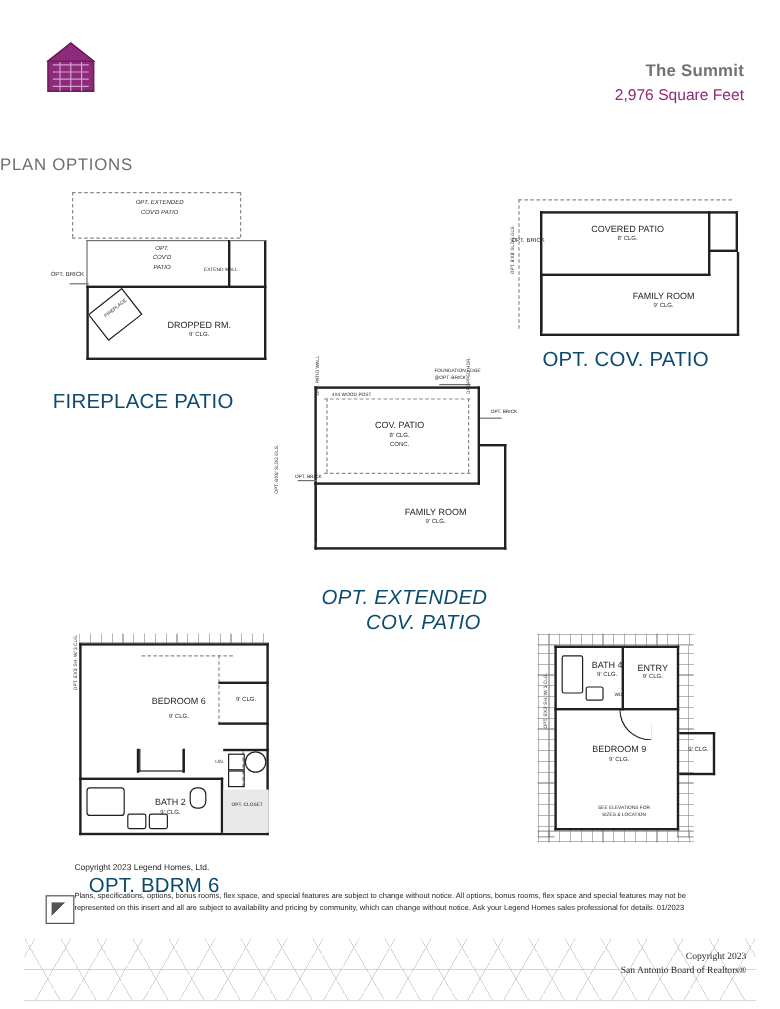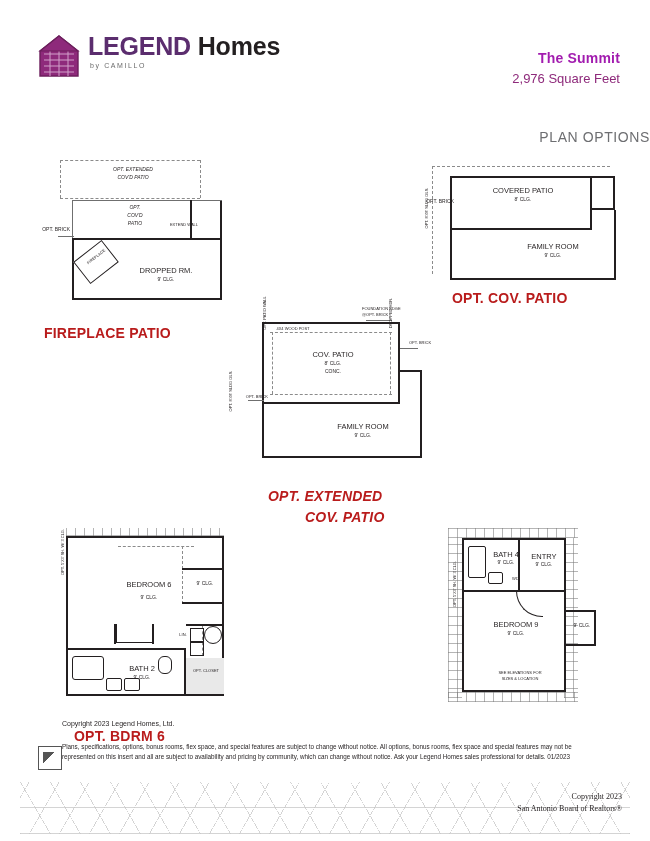--- a/index.html
+++ b/index.html
@@ -15,36 +15,36 @@
 
   
   .logo-wrap{position:absolute;left:38px;top:34px;display:flex;align-items:flex-start;}
   .logo-mark{width:42px;height:44px;position:relative;margin-right:8px;}
   .logo-text{line-height:1;}
   .logo-title{font-size:25px;font-weight:bold;letter-spacing:-0.2px;color:#5b2d6e;}
   .logo-title .homes{color:#231f20;}
   .logo-sub{font-size:7px;letter-spacing:1.6px;color:#6b6b6b;margin-top:3px;margin-left:2px;}
 
   .plan-name{position:absolute;right:30px;top:50px;text-align:right;}
-  .plan-name .t1{font-size:14px;font-weight:bold;color:#a21caf;letter-spacing:.2px;}
+  .plan-name .t1{font-size:14px;font-weight:bold;color:#737373;letter-spacing:.2px;}
   .plan-name .t2{font-size:13px;color:#8e2a7b;margin-top:5px;}
 
   .bed-bath{position:absolute;left:0;right:0;top:96px;text-align:center;font-size:13px;font-weight:bold;color:#231f20;}
-  .plan-options{position:absolute;left:0;right:0;top:129px;text-align:right;font-size:14px;color:#6d6e71;letter-spacing:.6px;}
+  .plan-options{position:absolute;left:0;right:0;top:129px;text-align:left;font-size:14px;color:#6d6e71;letter-spacing:.6px;}
 
   
   .dwg{position:absolute;}
   .wall{position:absolute;background:#231f20;}
   .thin{position:absolute;background:#6f6f6f;}
   .dash-h{position:absolute;border-top:1px dashed #8b8b8b;}
   .dash-v{position:absolute;border-left:1px dashed #8b8b8b;}
   .lbl{position:absolute;font-size:5px;color:#231f20;text-align:center;line-height:1.25;}
   .lbl.big{font-size:7.5px;}
   .lbl.it{font-style:italic;}
-  .caption{position:absolute;font-weight:bold;font-size:14px;color:#b91c1c;letter-spacing:.2px;}
+  .caption{position:absolute;font-weight:normal;font-size:17px;color:#0c4a6e;letter-spacing:.2px;}
   .caption.it{font-style:italic;}
   .hatch{position:absolute;
     background-image:
       repeating-linear-gradient(90deg, rgba(120,120,120,.55) 0 1px, transparent 1px 9px),
       repeating-linear-gradient(0deg, rgba(120,120,120,.55) 0 1px, transparent 1px 9px);
   }
   .greyfill{position:absolute;background:#e9e9e9;}
 
   
   .foot-logo{position:absolute;left:38px;top:746px;width:22px;height:22px;border:1px solid #555;}
@@ -71,24 +71,20 @@
     <div class="logo-mark">
       <svg width="42" height="44" viewBox="0 0 42 44">
         <path d="M21 2 L40 17 L40 42 L2 42 L2 17 Z" fill="#8e2a7b" stroke="#6c1f5c" stroke-width="1.4"></path>
         <g stroke="#d6a8cf" stroke-width="1" opacity=".95">
           <path d="M6 20 h30 M6 26 h30 M6 32 h30 M6 38 h30"></path>
           <path d="M12 17 v25 M21 13 v29 M30 17 v25"></path>
         </g>
         <path d="M21 2 L40 17 L2 17 Z" fill="#8e2a7b" stroke="#6c1f5c" stroke-width="1.2"></path>
       </svg>
     </div>
-    <div class="logo-text">
-      <div class="logo-title"><span>LEGEND</span><span class="homes"> Homes</span></div>
-      <div class="logo-sub">by CAMILLO</div>
-    </div>
   </div>
 
   <div class="plan-name">
     <div class="t1">The Summit</div>
     <div class="t2">2,976 Square Feet</div>
   </div>
 
   <div class="plan-options">PLAN OPTIONS</div>
 
   <div class="dwg" style="left:30px;top:158px;width:210px;height:150px;">

